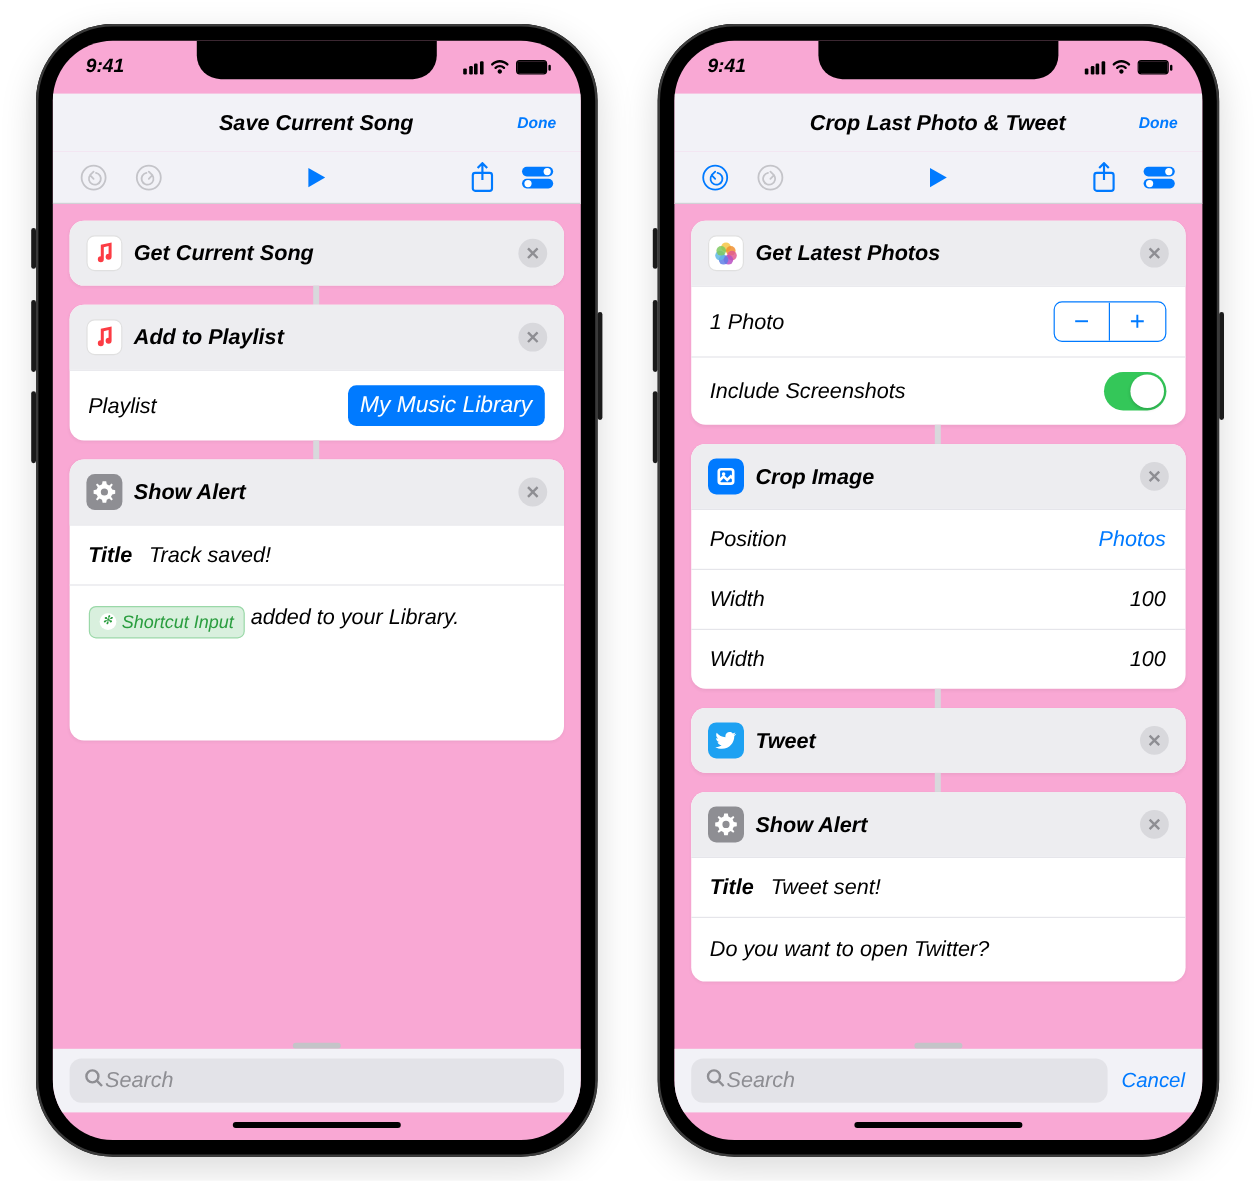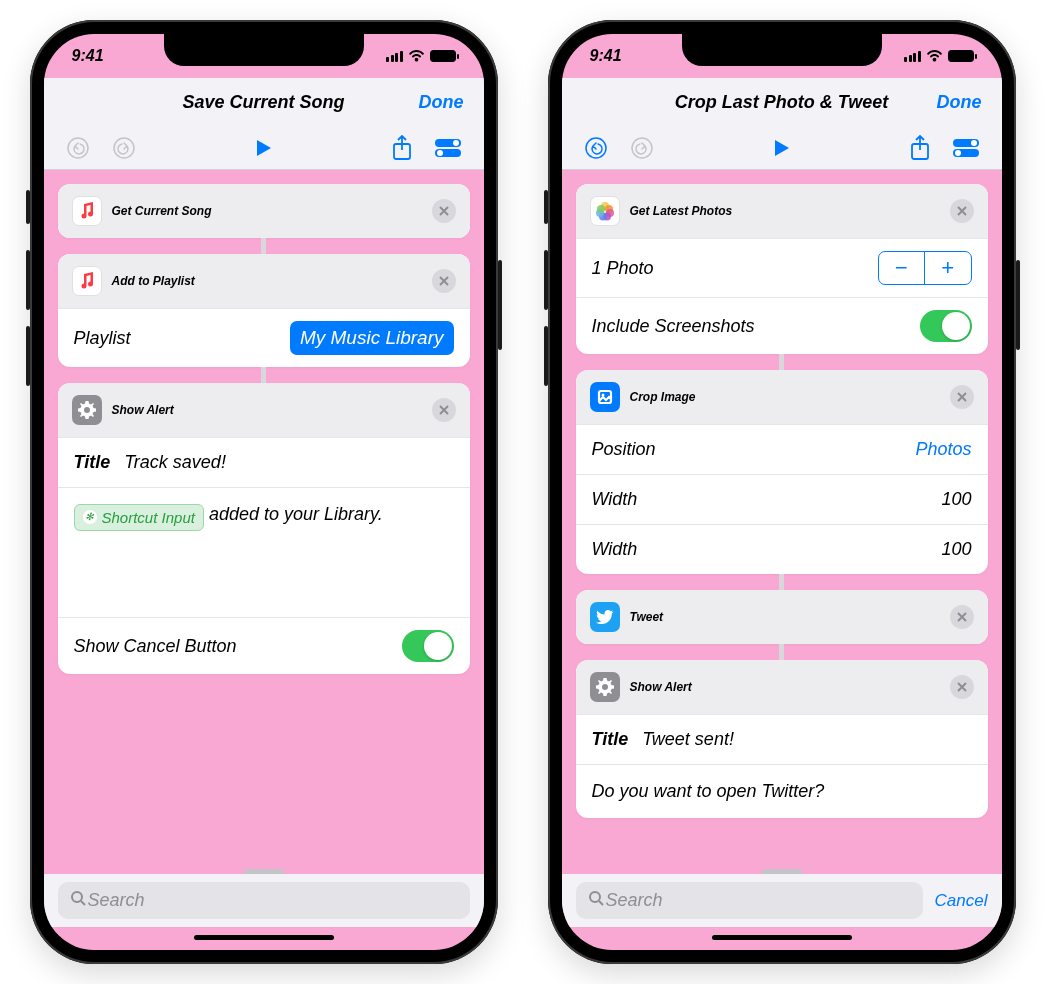--- a/index.html
+++ b/index.html
@@ -89,21 +89,21 @@
     background: #f2f2f7;
   }
   .nav-title {
     font-size: 18px;
     font-weight: 600;
   }
   .nav-done {
     position: absolute;
     right: 20px;
     color: #007aff;
-    font-size: 18px;
+    font-size: 13px;
     font-weight: 600;
   }
   .toolbar {
     height: 44px;
     display: flex;
     align-items: center;
     justify-content: space-between;
     padding: 0 22px;
     border-bottom: 0.5px solid #d1d1d6;
     background: #f2f2f7;
@@ -140,21 +140,21 @@
   .action-icon {
     width: 30px;
     height: 30px;
     border-radius: 7px;
     display: flex;
     align-items: center;
     justify-content: center;
     flex-shrink: 0;
   }
   .action-title {
-    font-size: 12px;
+    font-size: 18px;
     font-weight: 600;
     flex: 1;
   }
   .delete-btn {
     width: 24px; height: 24px;
     border-radius: 50%;
     background: #d8d8dc;
     color: #8e8e93;
     display: flex; align-items: center; justify-content: center;
     font-size: 14px;
@@ -382,24 +382,20 @@
         </div>
         <div class="row">
           <span class="row-label" style="font-weight:600">Title</span>
           <span>Track saved!</span>
         </div>
         <div class="text-body">
           <span class="token">
             <span class="token-dot">✻</span>
             <span>Shortcut Input</span>
           </span><span> added to your Library.</span>
-        </div>
-        <div class="row">
-          <span class="row-label">Show Cancel Button</span>
-          <div class="toggle"></div>
         </div>
       </div>
     </div>
 
     <div>
       <div class="drag-handle"></div>
       <div class="bottom-bar" style="border-top:none">
         <div class="search-field">
           <svg width="16" height="16" viewBox="0 0 16 16" fill="none" stroke="#8e8e93" stroke-width="2">
               <circle cx="7" cy="7" r="5"></circle>

